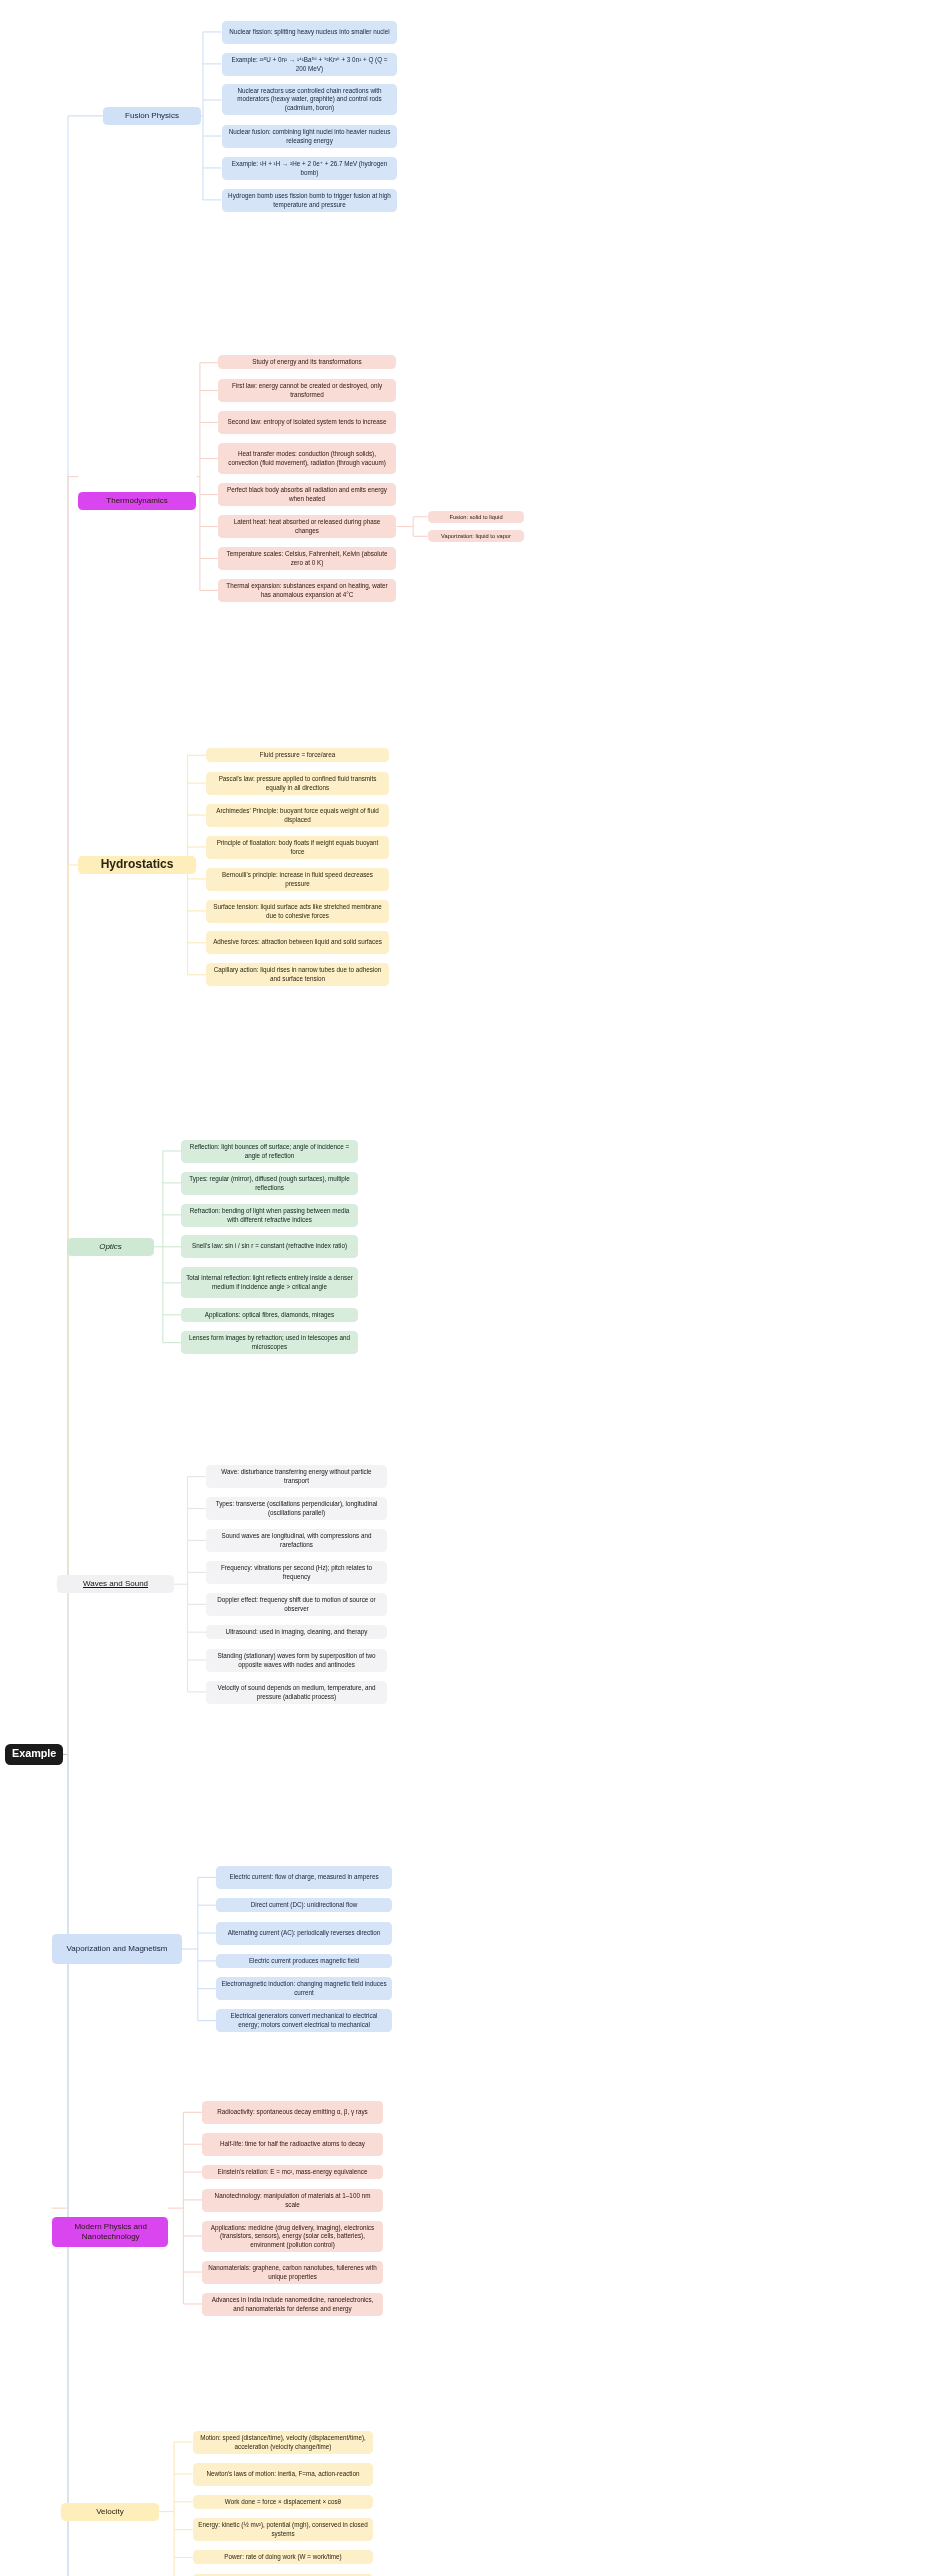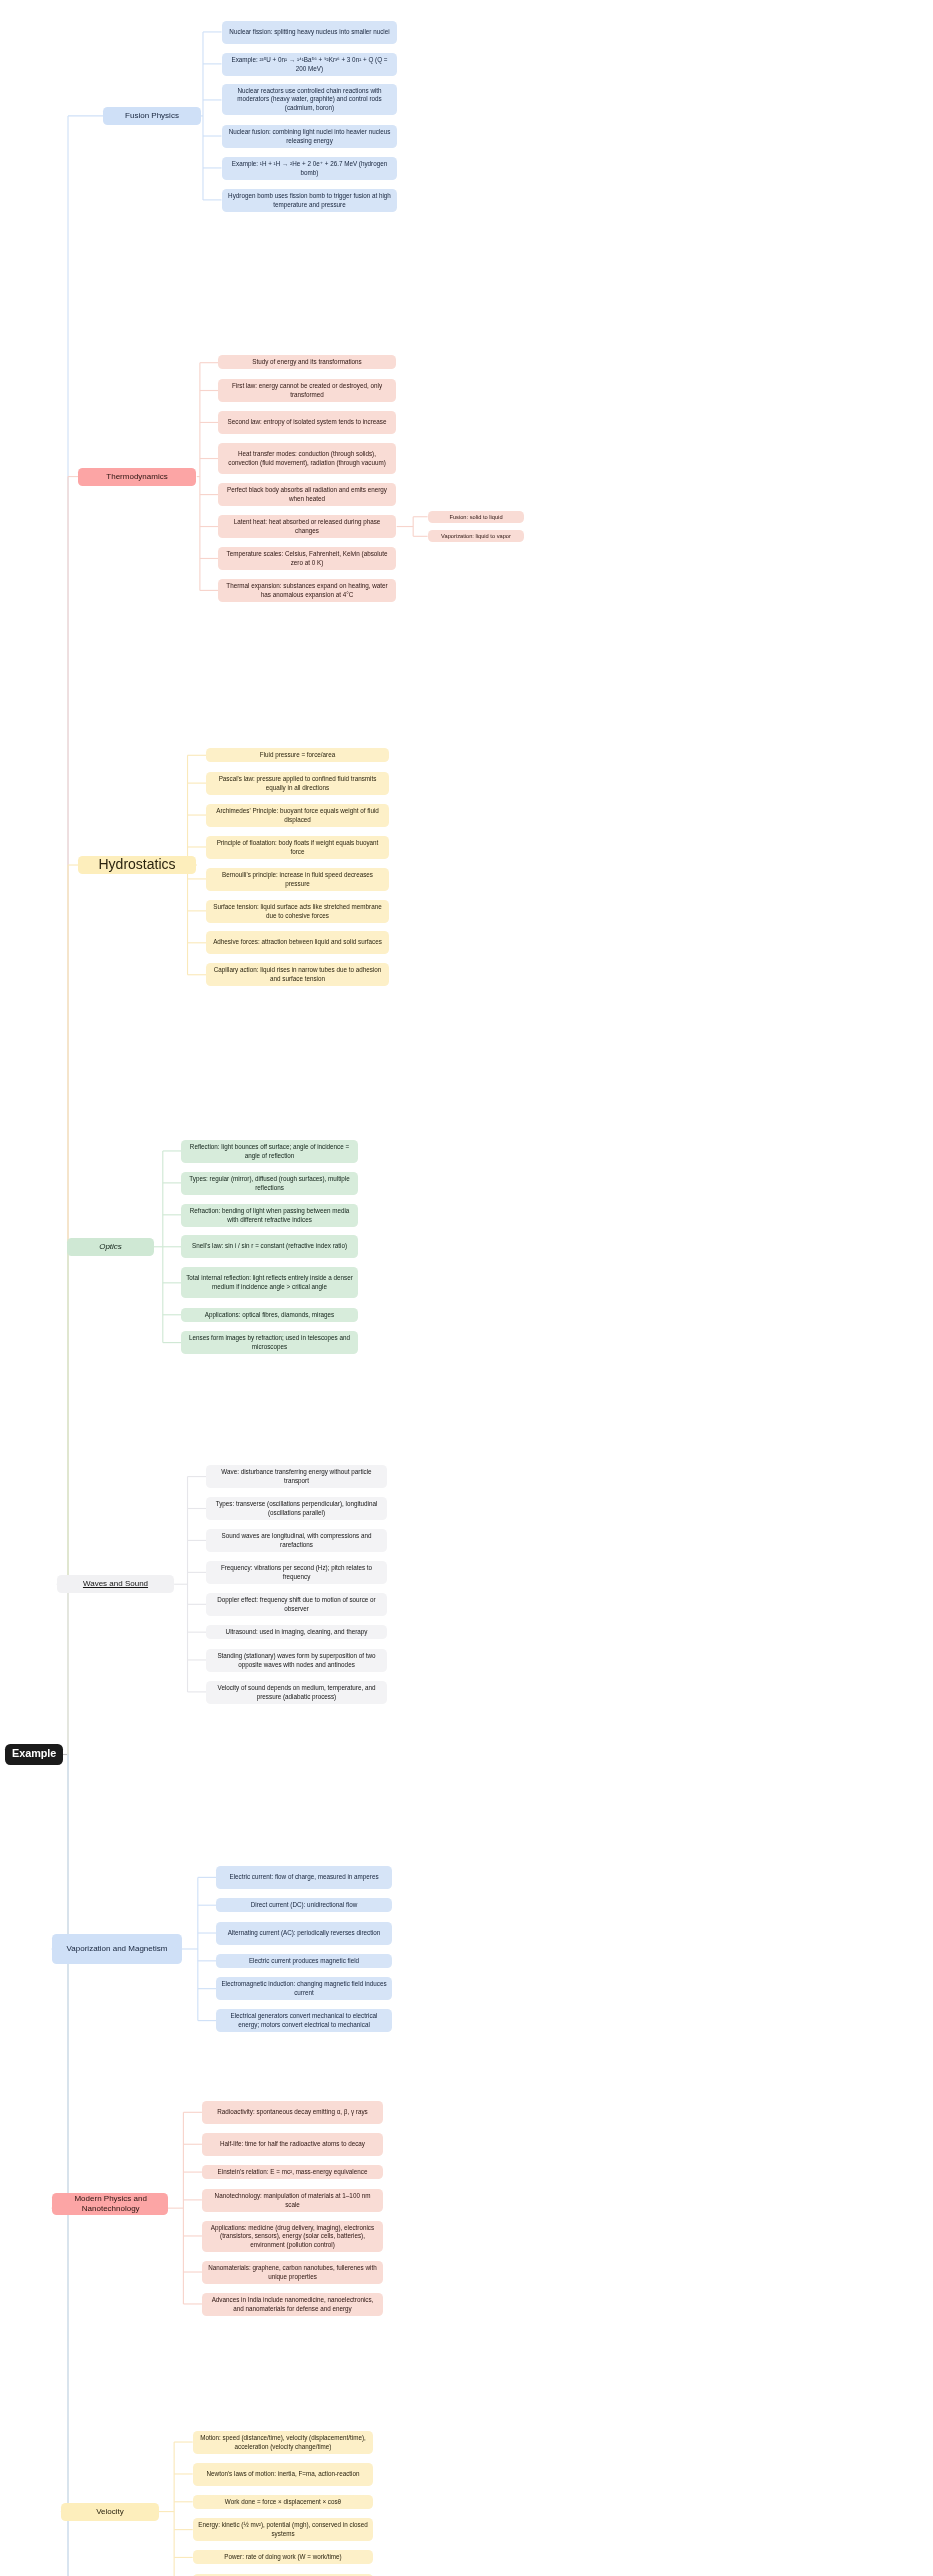--- a/index.html
+++ b/index.html
@@ -38,21 +38,21 @@
   .root {
     background: #1b1b1b;
     color: #ffffff;
     font-size: 10.8px;
     font-weight: 700;
     border-radius: 5.2px;
   }
   
   .c-blue   { background: #cfe0f7; color:#16233b; }
   .c-blue1  { background: #d6e4f7; color:#16233b; }
-  .c-red    { background: #fca5a5; color:#2b1410; }
+  .c-red    { background: #d946ef; color:#2b1410;margin-top:24px; }
   .c-red1   { background: #f9dcd5; color:#2b1410; }
   .c-yellow { background: #fdeebc; color:#2b2410; }
   .c-yellow1{ background: #fdf0c8; color:#2b2410; }
   .c-green  { background: #cfe8d4; color:#102017;font-style:italic; }
   .c-green1 { background: #d7ecdb; color:#102017; }
   .c-gray   { background: #f1f1f3; color:#141414;text-decoration:underline; }
   .c-gray1  { background: #f3f3f5; color:#141414; }
 </style>
 </head>
 <body>
@@ -209,21 +209,21 @@
       <div class="node c-red1" style="left: 218px; top: 579px; width: 178px; height: 23px; font-size: 6.3px;">Thermal expansion: substances expand on heating, water has anomalous expansion at 4°C</div>
       <div class="node c-red" style="left: 78px; top: 468px; width: 118px; height: 17.5px; font-size: 8px;">Thermodynamics</div>
       <div class="node c-yellow1" style="left: 206px; top: 748px; width: 183px; height: 14.4px; font-size: 6.3px;">Fluid pressure = force/area</div>
       <div class="node c-yellow1" style="left: 206px; top: 772px; width: 183px; height: 23px; font-size: 6.3px;">Pascal's law: pressure applied to confined fluid transmits equally in all directions</div>
       <div class="node c-yellow1" style="left: 206px; top: 804px; width: 183px; height: 23px; font-size: 6.3px;">Archimedes' Principle: buoyant force equals weight of fluid displaced</div>
       <div class="node c-yellow1" style="left: 206px; top: 836px; width: 183px; height: 23px; font-size: 6.3px;">Principle of floatation: body floats if weight equals buoyant force</div>
       <div class="node c-yellow1" style="left: 206px; top: 868px; width: 183px; height: 23px; font-size: 6.3px;">Bernoulli's principle: increase in fluid speed decreases pressure</div>
       <div class="node c-yellow1" style="left: 206px; top: 900px; width: 183px; height: 23px; font-size: 6.3px;">Surface tension: liquid surface acts like stretched membrane due to cohesive forces</div>
       <div class="node c-yellow1" style="left: 206px; top: 931px; width: 183px; height: 23px; font-size: 6.3px;">Adhesive forces: attraction between liquid and solid surfaces</div>
       <div class="node c-yellow1" style="left: 206px; top: 963px; width: 183px; height: 23px; font-size: 6.3px;">Capillary action: liquid rises in narrow tubes due to adhesion and surface tension</div>
-      <div class="node c-yellow" style="left: 78px; top: 856px; width: 118px; height: 17.5px; font-size: 14px;">Hydrostatics</div>
+      <div class="node c-yellow" style="left: 78px; top: 856px; width: 118px; height: 17.5px; font-size: 12px; font-weight: bold;">Hydrostatics</div>
       <div class="node c-green1" style="left: 181px; top: 1140px; width: 177px; height: 23px; font-size: 6.3px;">Reflection: light bounces off surface; angle of incidence = angle of reflection</div>
       <div class="node c-green1" style="left: 181px; top: 1172px; width: 177px; height: 23px; font-size: 6.3px;">Types: regular (mirror), diffused (rough surfaces), multiple reflections</div>
       <div class="node c-green1" style="left: 181px; top: 1204px; width: 177px; height: 23px; font-size: 6.3px;">Refraction: bending of light when passing between media with different refractive indices</div>
       <div class="node c-green1" style="left: 181px; top: 1235px; width: 177px; height: 23px; font-size: 6.3px;">Snell's law: sin i / sin r = constant (refractive index ratio)</div>
       <div class="node c-green1" style="left: 181px; top: 1267px; width: 177px; height: 31px; font-size: 6.3px;">Total internal reflection: light reflects entirely inside a denser medium if incidence angle &gt; critical angle</div>
       <div class="node c-green1" style="left: 181px; top: 1308px; width: 177px; height: 14.4px; font-size: 6.3px;">Applications: optical fibres, diamonds, mirages</div>
       <div class="node c-green1" style="left: 181px; top: 1331px; width: 177px; height: 23px; font-size: 6.3px;">Lenses form images by refraction; used in telescopes and microscopes</div>
       <div class="node c-green" style="left: 67px; top: 1238px; width: 87px; height: 17.5px; font-size: 8px;">Optics</div>
       <div class="node c-gray1" style="left: 206px; top: 1465px; width: 181px; height: 23px; font-size: 6.3px;">Wave: disturbance transferring energy without particle transport</div>
       <div class="node c-gray1" style="left: 206px; top: 1497px; width: 181px; height: 23px; font-size: 6.3px;">Types: transverse (oscillations perpendicular), longitudinal (oscillations parallel)</div>
@@ -241,21 +241,21 @@
       <div class="node c-blue1" style="left: 216px; top: 1977px; width: 176px; height: 23px; font-size: 6.3px;">Electromagnetic induction: changing magnetic field induces current</div>
       <div class="node c-blue1" style="left: 216px; top: 2009px; width: 176px; height: 23px; font-size: 6.3px;">Electrical generators convert mechanical to electrical energy; motors convert electrical to mechanical</div>
       <div class="node c-blue" style="left: 52px; top: 1934px; width: 130px; height: 30px; font-size: 8px;">Vaporization and Magnetism</div>
       <div class="node c-red1" style="left: 202px; top: 2101px; width: 181px; height: 23px; font-size: 6.3px;">Radioactivity: spontaneous decay emitting α, β, γ rays</div>
       <div class="node c-red1" style="left: 202px; top: 2133px; width: 181px; height: 23px; font-size: 6.3px;">Half-life: time for half the radioactive atoms to decay</div>
       <div class="node c-red1" style="left: 202px; top: 2165px; width: 181px; height: 14.4px; font-size: 6.3px;">Einstein's relation: E = mc², mass-energy equivalence</div>
       <div class="node c-red1" style="left: 202px; top: 2189px; width: 181px; height: 23px; font-size: 6.3px;">Nanotechnology: manipulation of materials at 1–100 nm scale</div>
       <div class="node c-red1" style="left: 202px; top: 2221px; width: 181px; height: 31px; font-size: 6.3px;">Applications: medicine (drug delivery, imaging), electronics (transistors, sensors), energy (solar cells, batteries), environment (pollution control)</div>
       <div class="node c-red1" style="left: 202px; top: 2261px; width: 181px; height: 23px; font-size: 6.3px;">Nanomaterials: graphene, carbon nanotubes, fullerenes with unique properties</div>
       <div class="node c-red1" style="left: 202px; top: 2293px; width: 181px; height: 23px; font-size: 6.3px;">Advances in India include nanomedicine, nanoelectronics, and nanomaterials for defense and energy</div>
-      <div class="node c-red" style="left: 52px; top: 2193px; width: 116px; height: 22px; font-size: 8px; padding-left: 6px;">Modern Physics and Nanotechnology</div>
+      <div class="node c-red" style="left: 52px; top: 2193px; width: 116px; height: 30px; font-size: 8px; padding-left: 6px;">Modern Physics and Nanotechnology</div>
       <div class="node c-yellow1" style="left: 193px; top: 2431px; width: 180px; height: 23px; font-size: 6.3px;">Motion: speed (distance/time), velocity (displacement/time), acceleration (velocity change/time)</div>
       <div class="node c-yellow1" style="left: 193px; top: 2463px; width: 180px; height: 23px; font-size: 6.3px;">Newton's laws of motion: inertia, F=ma, action-reaction</div>
       <div class="node c-yellow1" style="left: 193px; top: 2495px; width: 180px; height: 14.4px; font-size: 6.3px;">Work done = force × displacement × cosθ</div>
       <div class="node c-yellow1" style="left: 193px; top: 2518px; width: 180px; height: 23px; font-size: 6.3px;">Energy: kinetic (½ mv²), potential (mgh), conserved in closed systems</div>
       <div class="node c-yellow1" style="left: 193px; top: 2550px; width: 180px; height: 14.4px; font-size: 6.3px;">Power: rate of doing work (W = work/time)</div>
       <div class="node c-yellow1" style="left: 193px; top: 2574px; width: 180px; height: 14.4px; font-size: 6.3px;">Circular motion: centripetal force = mv²/r</div>
       <div class="node c-yellow" style="left: 61px; top: 2503px; width: 98px; height: 17.5px; font-size: 8px;">Velocity</div>
       <div class="node root" style="left: 5.2px; top: 1744px; width: 58px; height: 20.6px; font-size: 10.8px;">Example</div>
     </div>
 

